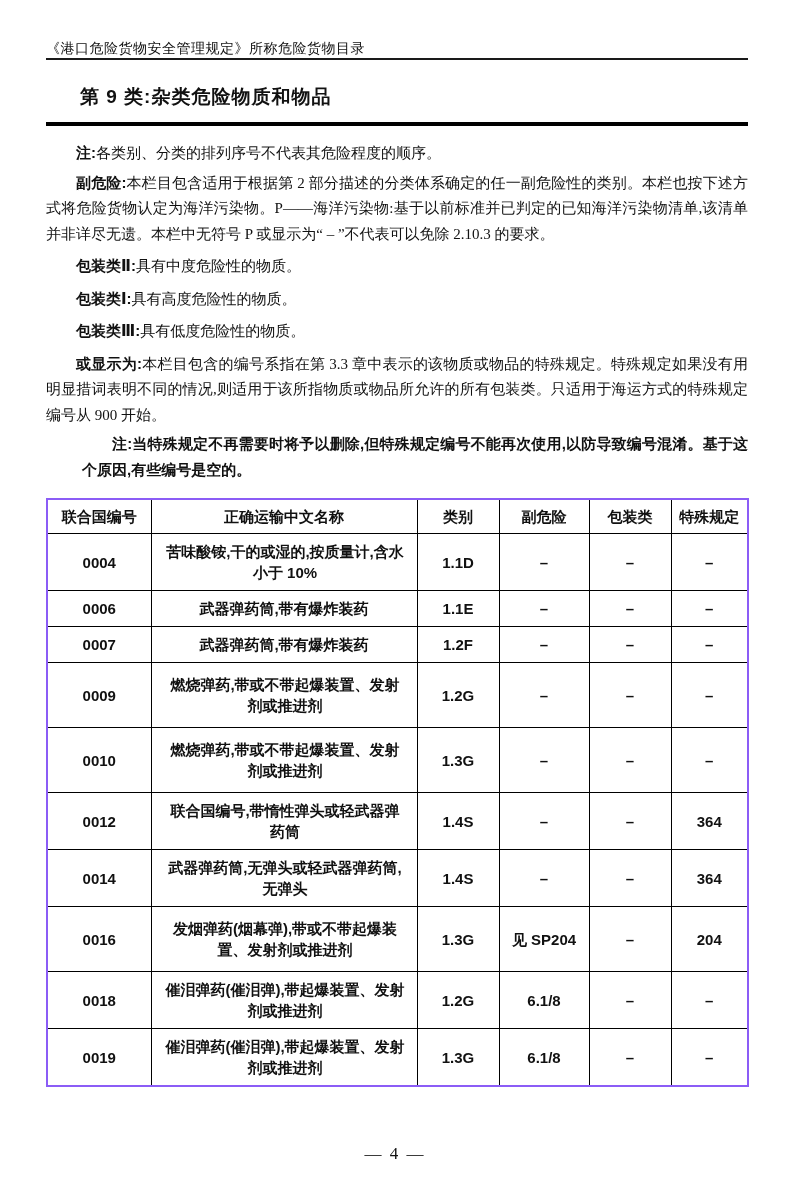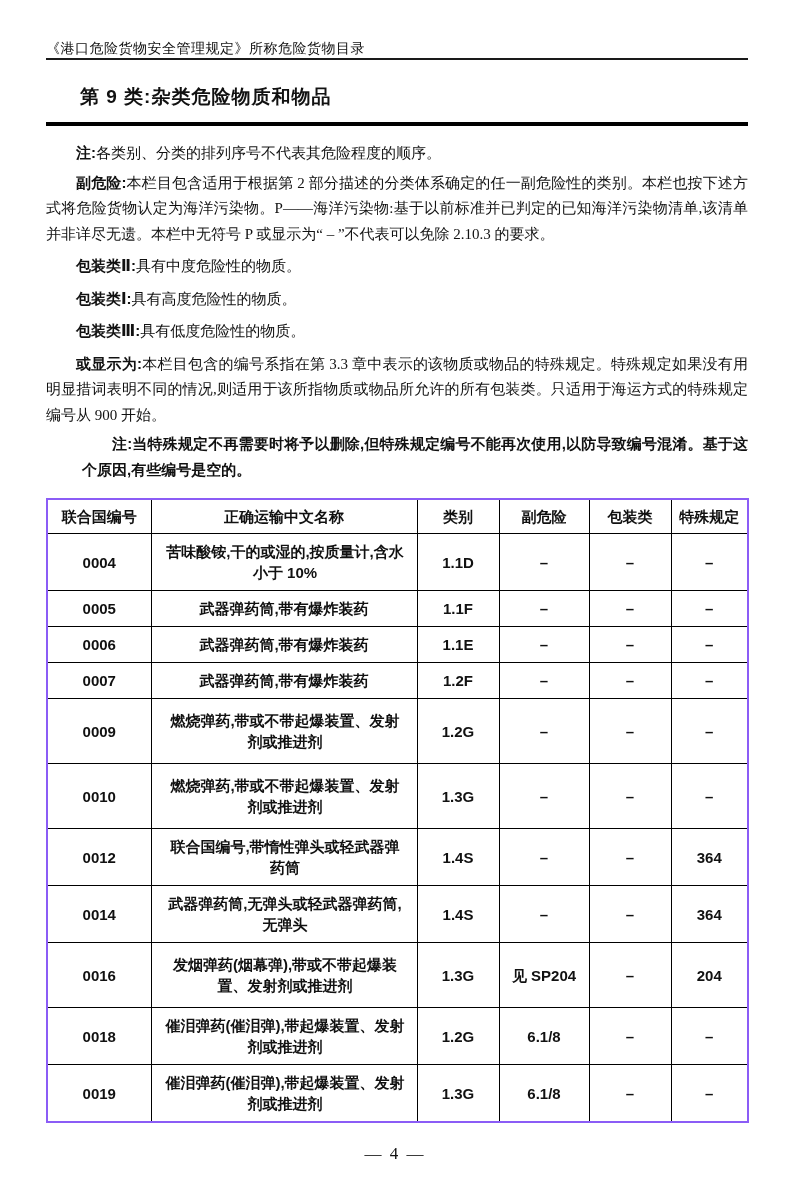--- a/index.html
+++ b/index.html
@@ -135,28 +135,20 @@
     <tbody id="table-body">
         <tr>
           <td>0004</td>
           <td class="name-left">苦味酸铵,干的或湿的,按质量计,含水小于 10%</td>
           <td>1.1D</td>
           <td>–</td>
           <td>–</td>
           <td>–</td>
         </tr>
         <tr>
-          <td>0005</td>
-          <td>武器弹药筒,带有爆炸装药</td>
-          <td>1.1F</td>
-          <td>–</td>
-          <td>–</td>
-          <td>–</td>
-        </tr>
-        <tr>
           <td>0006</td>
           <td>武器弹药筒,带有爆炸装药</td>
           <td>1.1E</td>
           <td>–</td>
           <td>–</td>
           <td>–</td>
         </tr>
         <tr>
           <td>0007</td>
           <td>武器弹药筒,带有爆炸装药</td>

